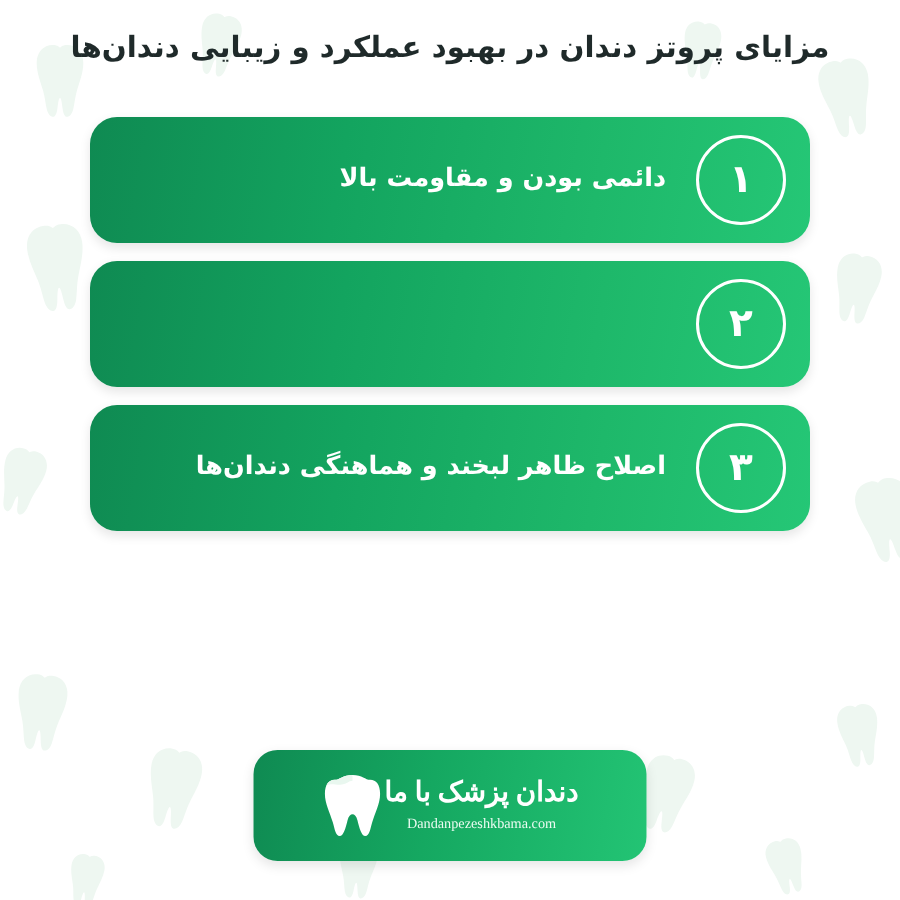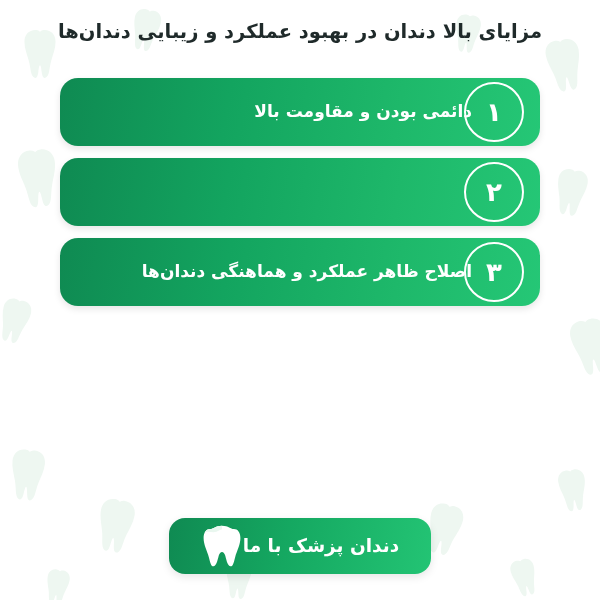--- a/index.html
+++ b/index.html
@@ -46,29 +46,29 @@
     top: 78px;
     left: 60px;
     right: 60px;
     z-index: 2;
     display: flex;
     flex-direction: column;
     gap: 12px;
   }
   .row {
     position: relative;
-    height: 68px;
+    height: 84px;
     border-radius: 18px;
     background: linear-gradient(100deg, #0f8a52 0%, #13a45f 35%, #1eb86a 70%, #25c776 100%);
     box-shadow: 0 3px 7px rgba(0,0,0,0.10);
     display: flex;
     align-items: center;
     justify-content: flex-start;
     box-sizing: border-box;
-    padding-right: 68px;
+    padding-right: 96px;
     padding-left: 22px;
     overflow: visible;
   }
   .row-text {
     color: #ffffff;
     font-size: 17px;
     font-weight: bold;
     line-height: 1.5;
     text-align: right;
     width: 100%;
@@ -92,29 +92,30 @@
     box-sizing: border-box;
   }
 
   
   .footer-card {
     position: absolute;
     bottom: 26px;
     left: 50%;
     transform: translateX(-50%);
     width: 262px;
-    height: 56px;
+    height: 74px;
     border-radius: 16px;
     background: linear-gradient(100deg, #0f8a52 0%, #15a861 45%, #23c474 100%);
     display: flex;
     align-items: center;
     justify-content: center;
     gap: 0;
     z-index: 3;
     box-shadow: 0 3px 8px rgba(0,0,0,0.10);
+    font-family: Liberation Serif, serif;
   }
   .brand-block {
     display: flex;
     flex-direction: column;
     align-items: center;
     justify-content: center;
     line-height: 1.25;
   }
   .brand-name {
     color: #ffffff;
@@ -160,44 +161,45 @@
       <use href="#toothShape" transform="translate(120,500) scale(0.46) rotate(10)"></use>
       <use href="#toothShape" transform="translate(300,520) scale(0.40) rotate(-5)"></use>
       <use href="#toothShape" transform="translate(450,505) scale(0.44) rotate(14)"></use>
       <use href="#toothShape" transform="translate(240,560) scale(0.34) rotate(5)"></use>
       <use href="#toothShape" transform="translate(520,560) scale(0.32) rotate(-14)"></use>
       <use href="#toothShape" transform="translate(60,570) scale(0.30) rotate(9)"></use>
     </g>
   </svg>
 </div>
 
-<div class="title">مزایای بالا دندان در بهبود عملکرد و زیبایی دندان‌ها</div>
+<div class="title">مزایای پروتز دندان در بهبود عملکرد و زیبایی دندان‌ها</div>
 
 <div class="list">
 
   <div class="row">
     <div class="row-text">دائمی بودن و مقاومت بالا</div>
     <div class="badge">١</div>
   </div>
 
   <div class="row">
     <div class="badge">٢</div>
   </div>
 
   <div class="row">
-    <div class="row-text">اصلاح ظاهر عملکرد و هماهنگی دندان‌ها</div>
+    <div class="row-text">اصلاح ظاهر لبخند و هماهنگی دندان‌ها</div>
     <div class="badge">٣</div>
   </div>
 
 
 </div>
 
 <div class="footer-card">
   <div class="brand-block">
     <div class="brand-name">دندان پزشک با ما</div>
+    <div class="brand-url">Dandanpezeshkbama.com</div>
   </div>
   <div class="brand-mark">
     <svg width="40" height="46" viewBox="0 0 60 70">
       <path d="M30 4 C20 4 17 9 12 9 C6 9 2 14 2 23 C2 33 7 42 10 52 C12 59 13 66 17 66 C21 66 23 58 25 50 C26 46 28 44 30 44 C32 44 34 46 35 50 C37 58 39 66 43 66 C47 66 48 59 50 52 C53 42 58 33 58 23 C58 14 54 9 48 9 C43 9 40 4 30 4 Z" fill="#ffffff"></path>
       <path d="M30 4 C20 4 17 9 12 9 C8 9 5 11 3.4 15 C8 12 12 14 17 14 C24 14 26 10 30 10 Z" fill="#e9f7ef"></path>
     </svg>
   </div>
 </div>
 
 </body></html>

